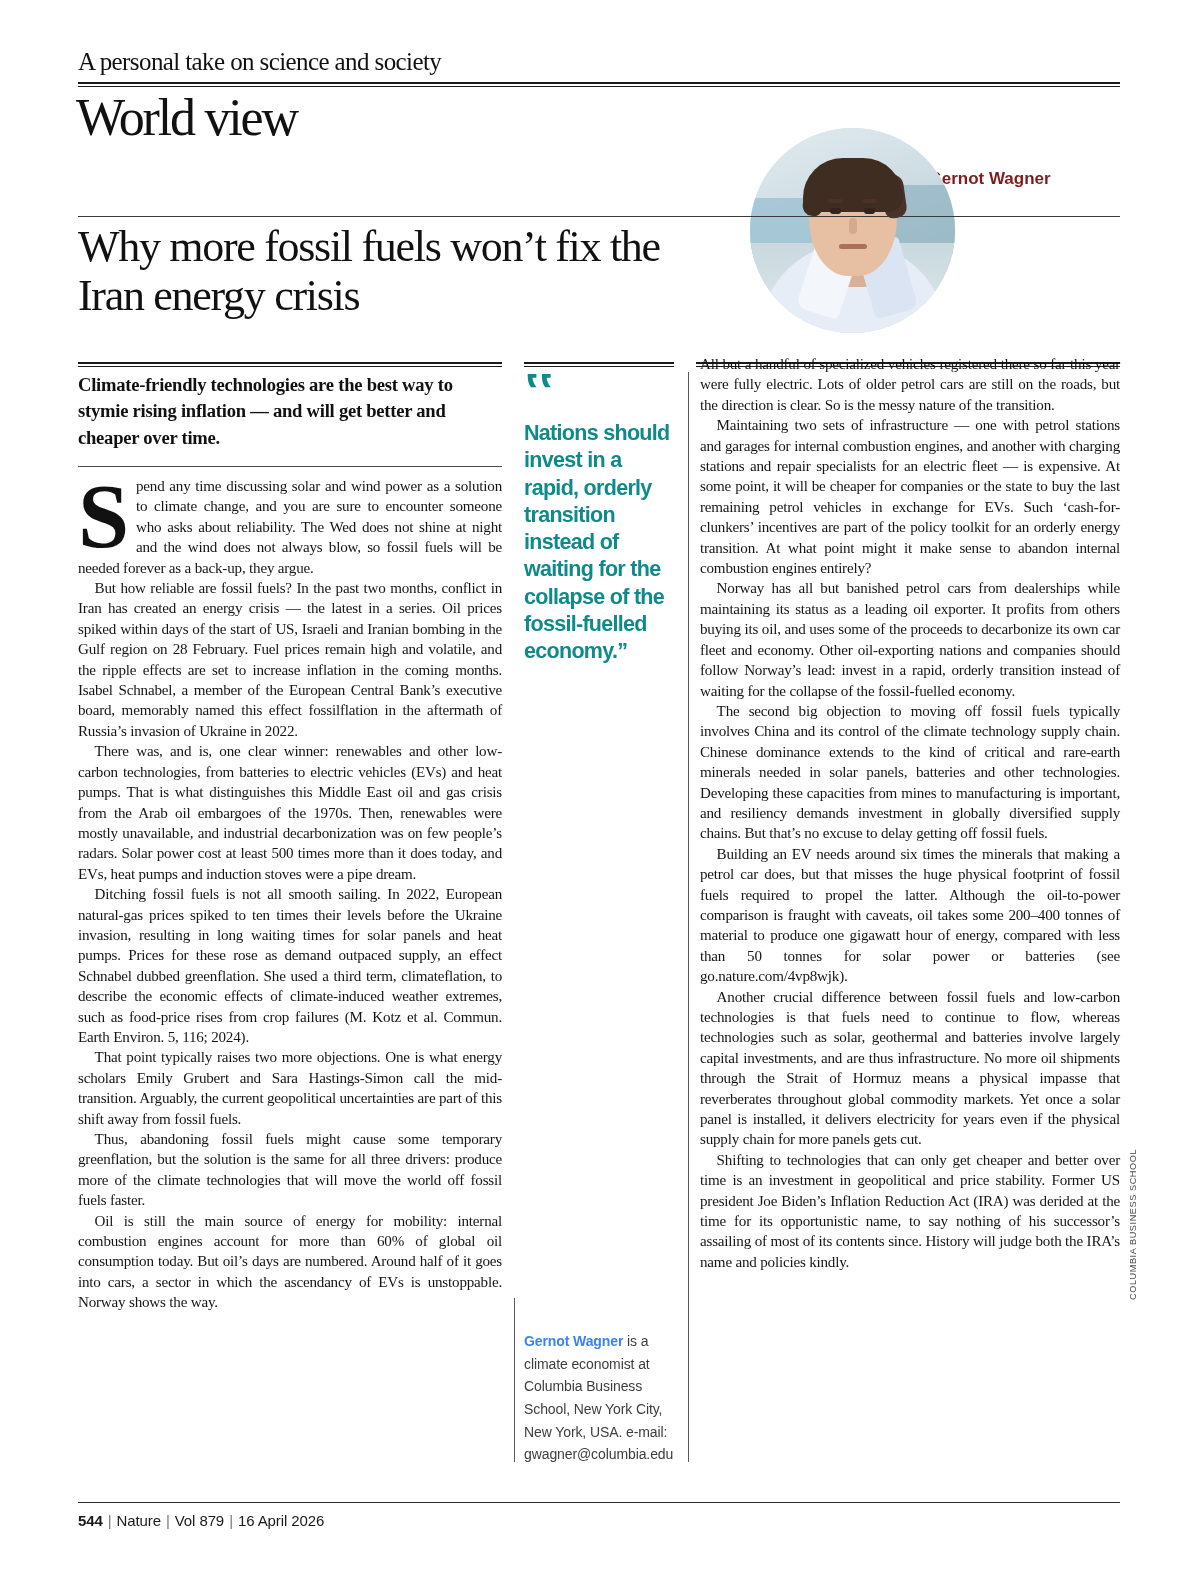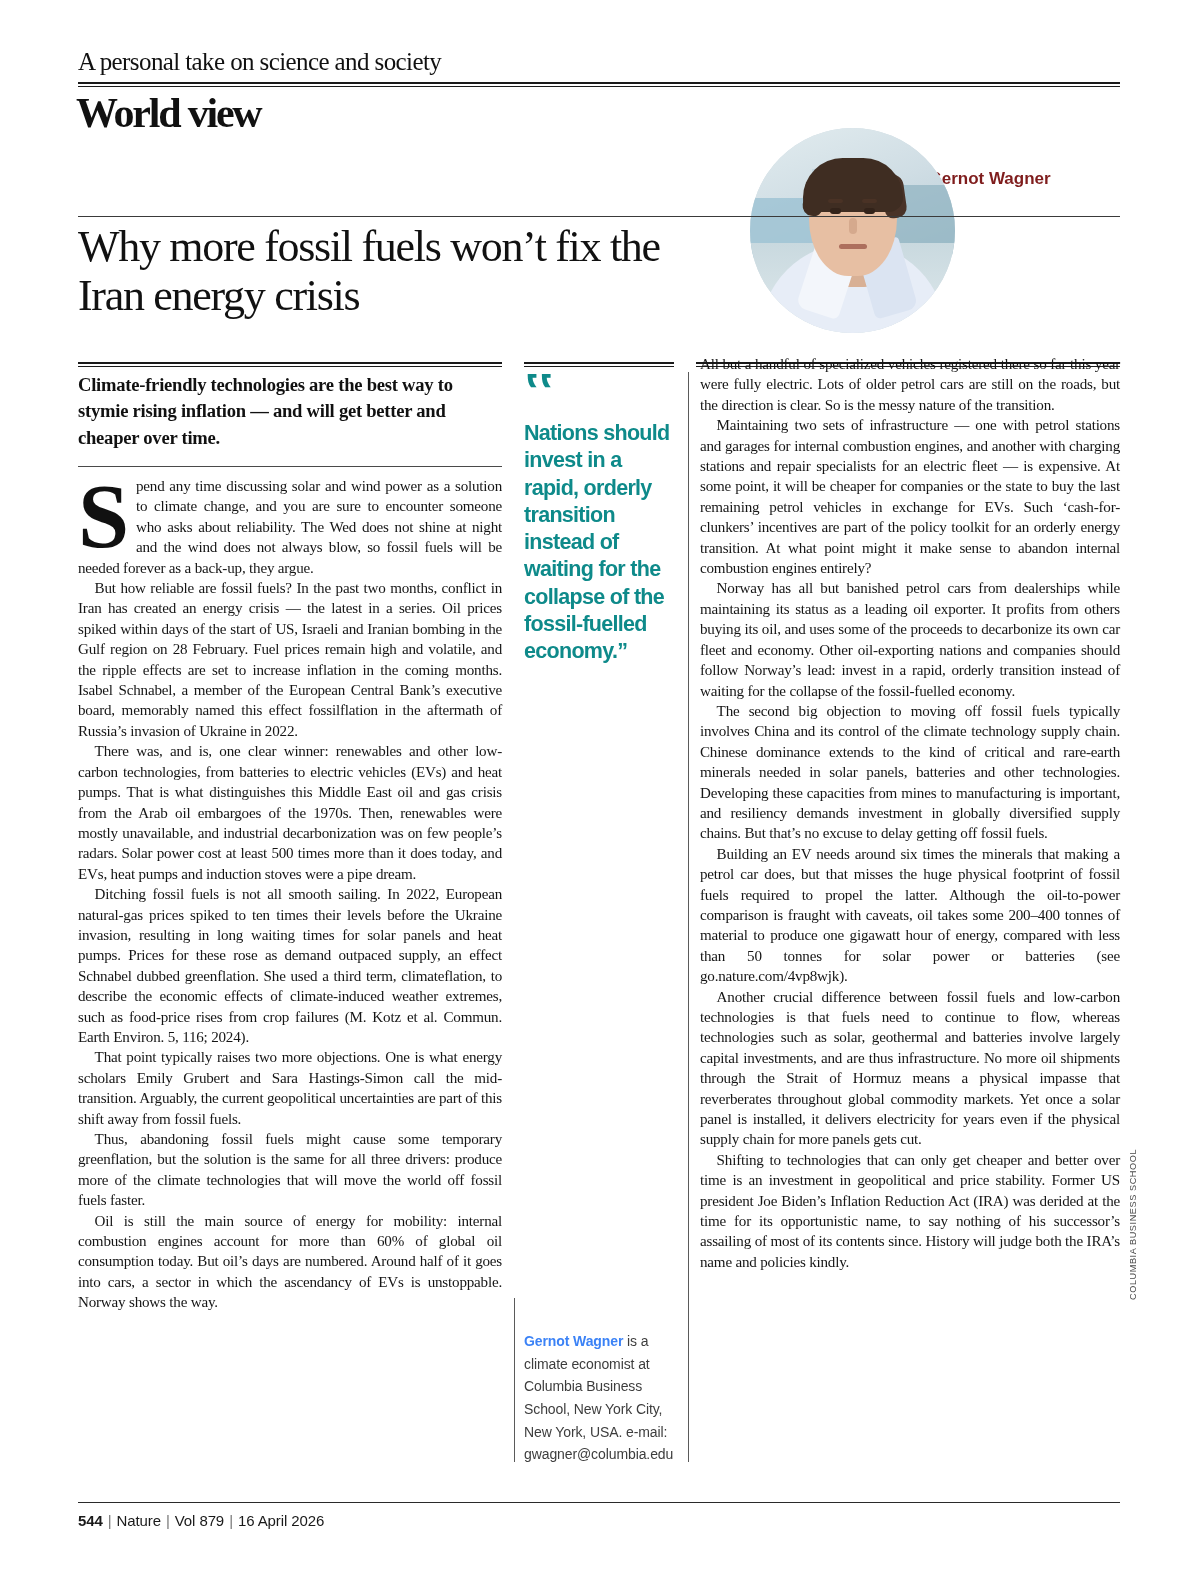--- a/index.html
+++ b/index.html
@@ -39,22 +39,22 @@
     border-bottom: 1px solid #1a1a1a;
     height: 2px;
     width: 1042px;
   }
 
   .wv-title {
     position: absolute;
     left: 76px;
     top: 92px;
     font-family: "Liberation Serif", serif;
-    font-weight: 700;
-    font-size: 42px;
+    font-weight: 400;
+    font-size: 52px;
     letter-spacing: -2.2px;
     color: #111;
     line-height: 1.0;
   }
 
   .byline {
     position: absolute;
     right: 78px;
     top: 168px;
     width: 220px;

